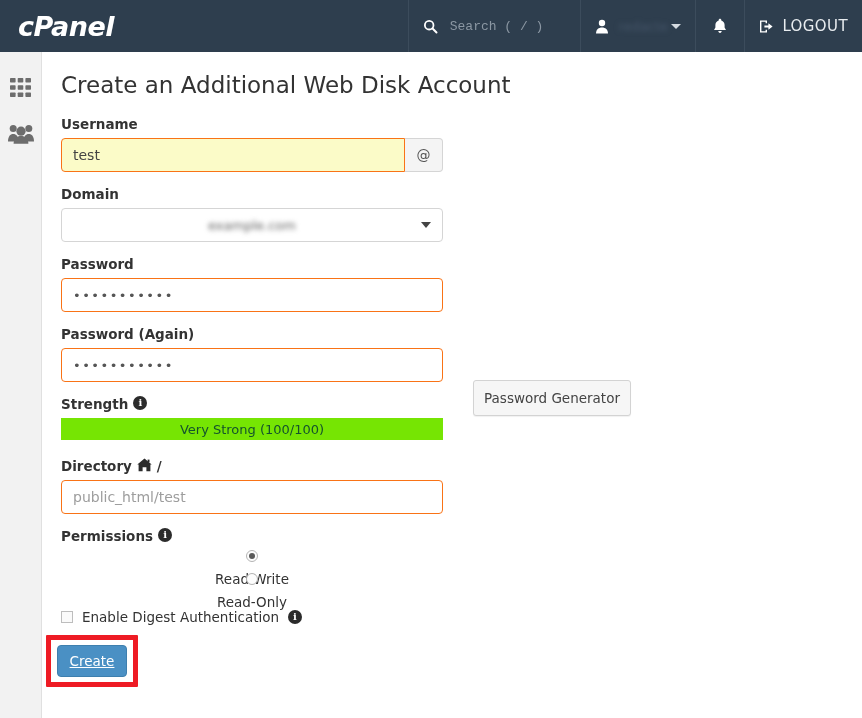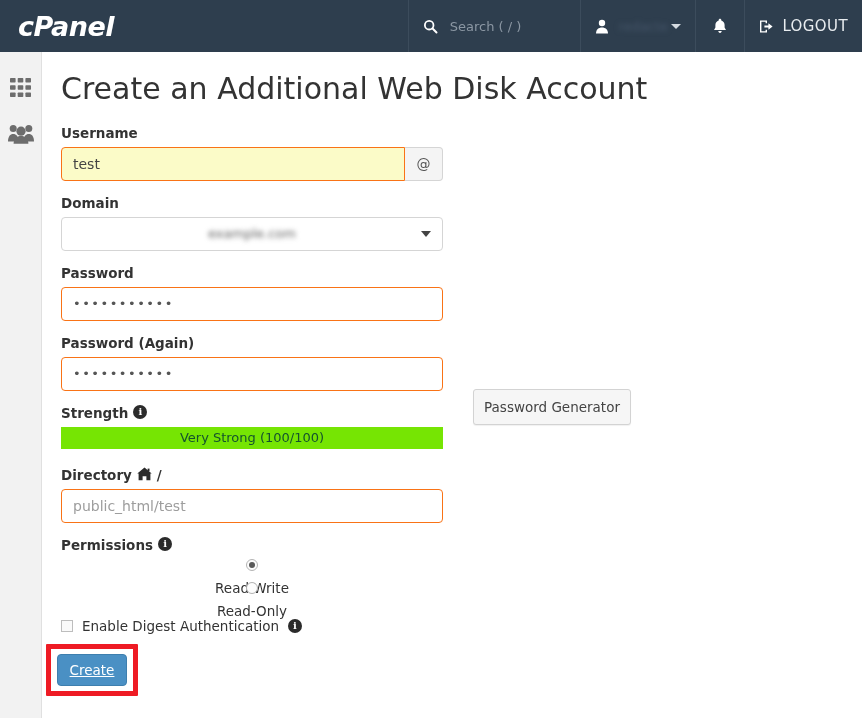--- a/index.html
+++ b/index.html
@@ -31,21 +31,21 @@
   }
   .hdr-cell {
     display: flex; align-items: center;
     border-left: 1px solid #3c4c5c;
     padding: 0 14px;
     color: #9aa7b4;
     font-size: 13px;
     height: 52px;
   }
   .hdr-search { width: 180px; }
-  .hdr-search .ph { color: #8b97a3; font-size: 13px; margin-left: 12px; }
+  .hdr-search .ph { color: #8b97a3; font-size: 13px; margin-left: 12px; font-family: Liberation Mono, monospace; }
   .hdr-user { width: 115px; justify-content: flex-start; }
   .hdr-user .uname {
     margin-left: 10px; flex: 1;
     color: #46566a;
     filter: blur(2.6px);
     font-size: 13px;
     white-space: nowrap; overflow: hidden;
   }
   .caret {
     width: 0; height: 0;
@@ -74,21 +74,21 @@
   }
 
   
   .content {
     position: absolute; top: 52px; left: 43px;
     width: 819px; height: 666px;
     background: #ffffff;
     padding: 20px 0 0 18px;
   }
   .page-title {
-    font-size: 30px; font-weight: normal; color: #333333;
+    font-size: 23px; font-weight: normal; color: #333333;
     margin: 0 0 18px 0; line-height: 1.15;
   }
   .field-label {
     font-size: 13.5px; font-weight: bold; color: #333333;
     margin-bottom: 6px; display: flex; align-items: flex-start; gap: 5px;
   }
   .form-group { margin-bottom: 14px; width: 382px; }
 
   .inp {
     width: 382px; height: 34px;

